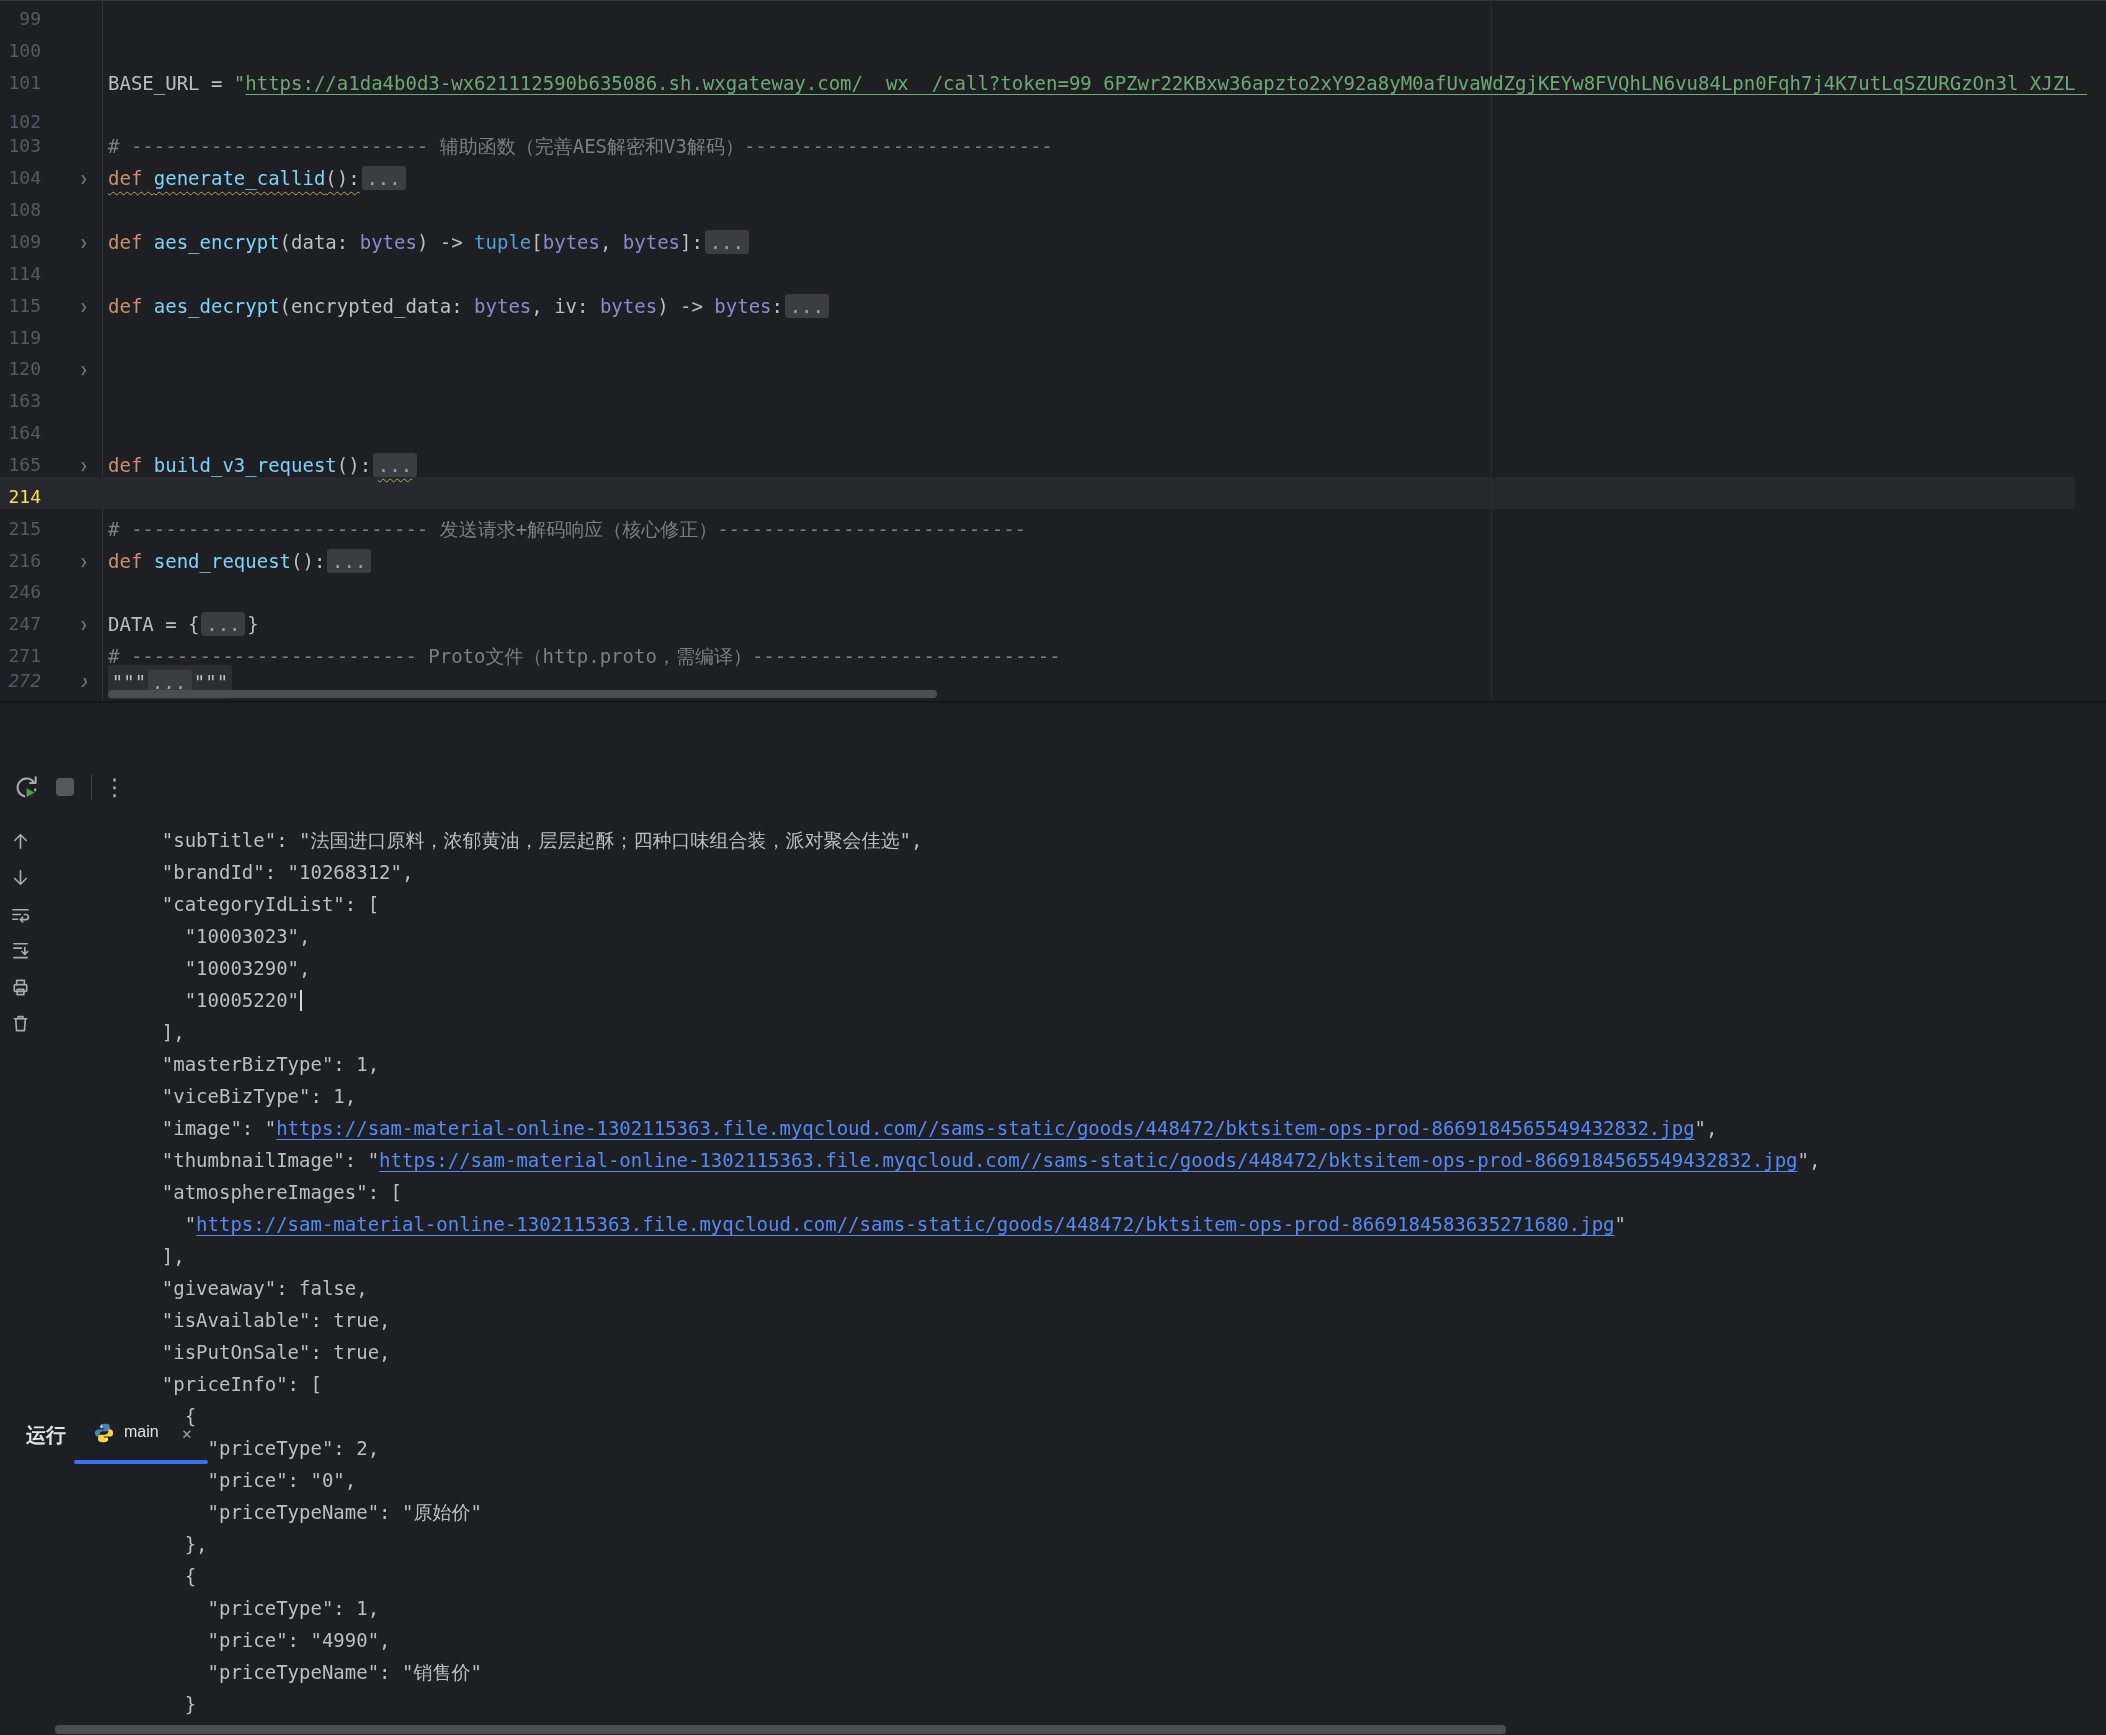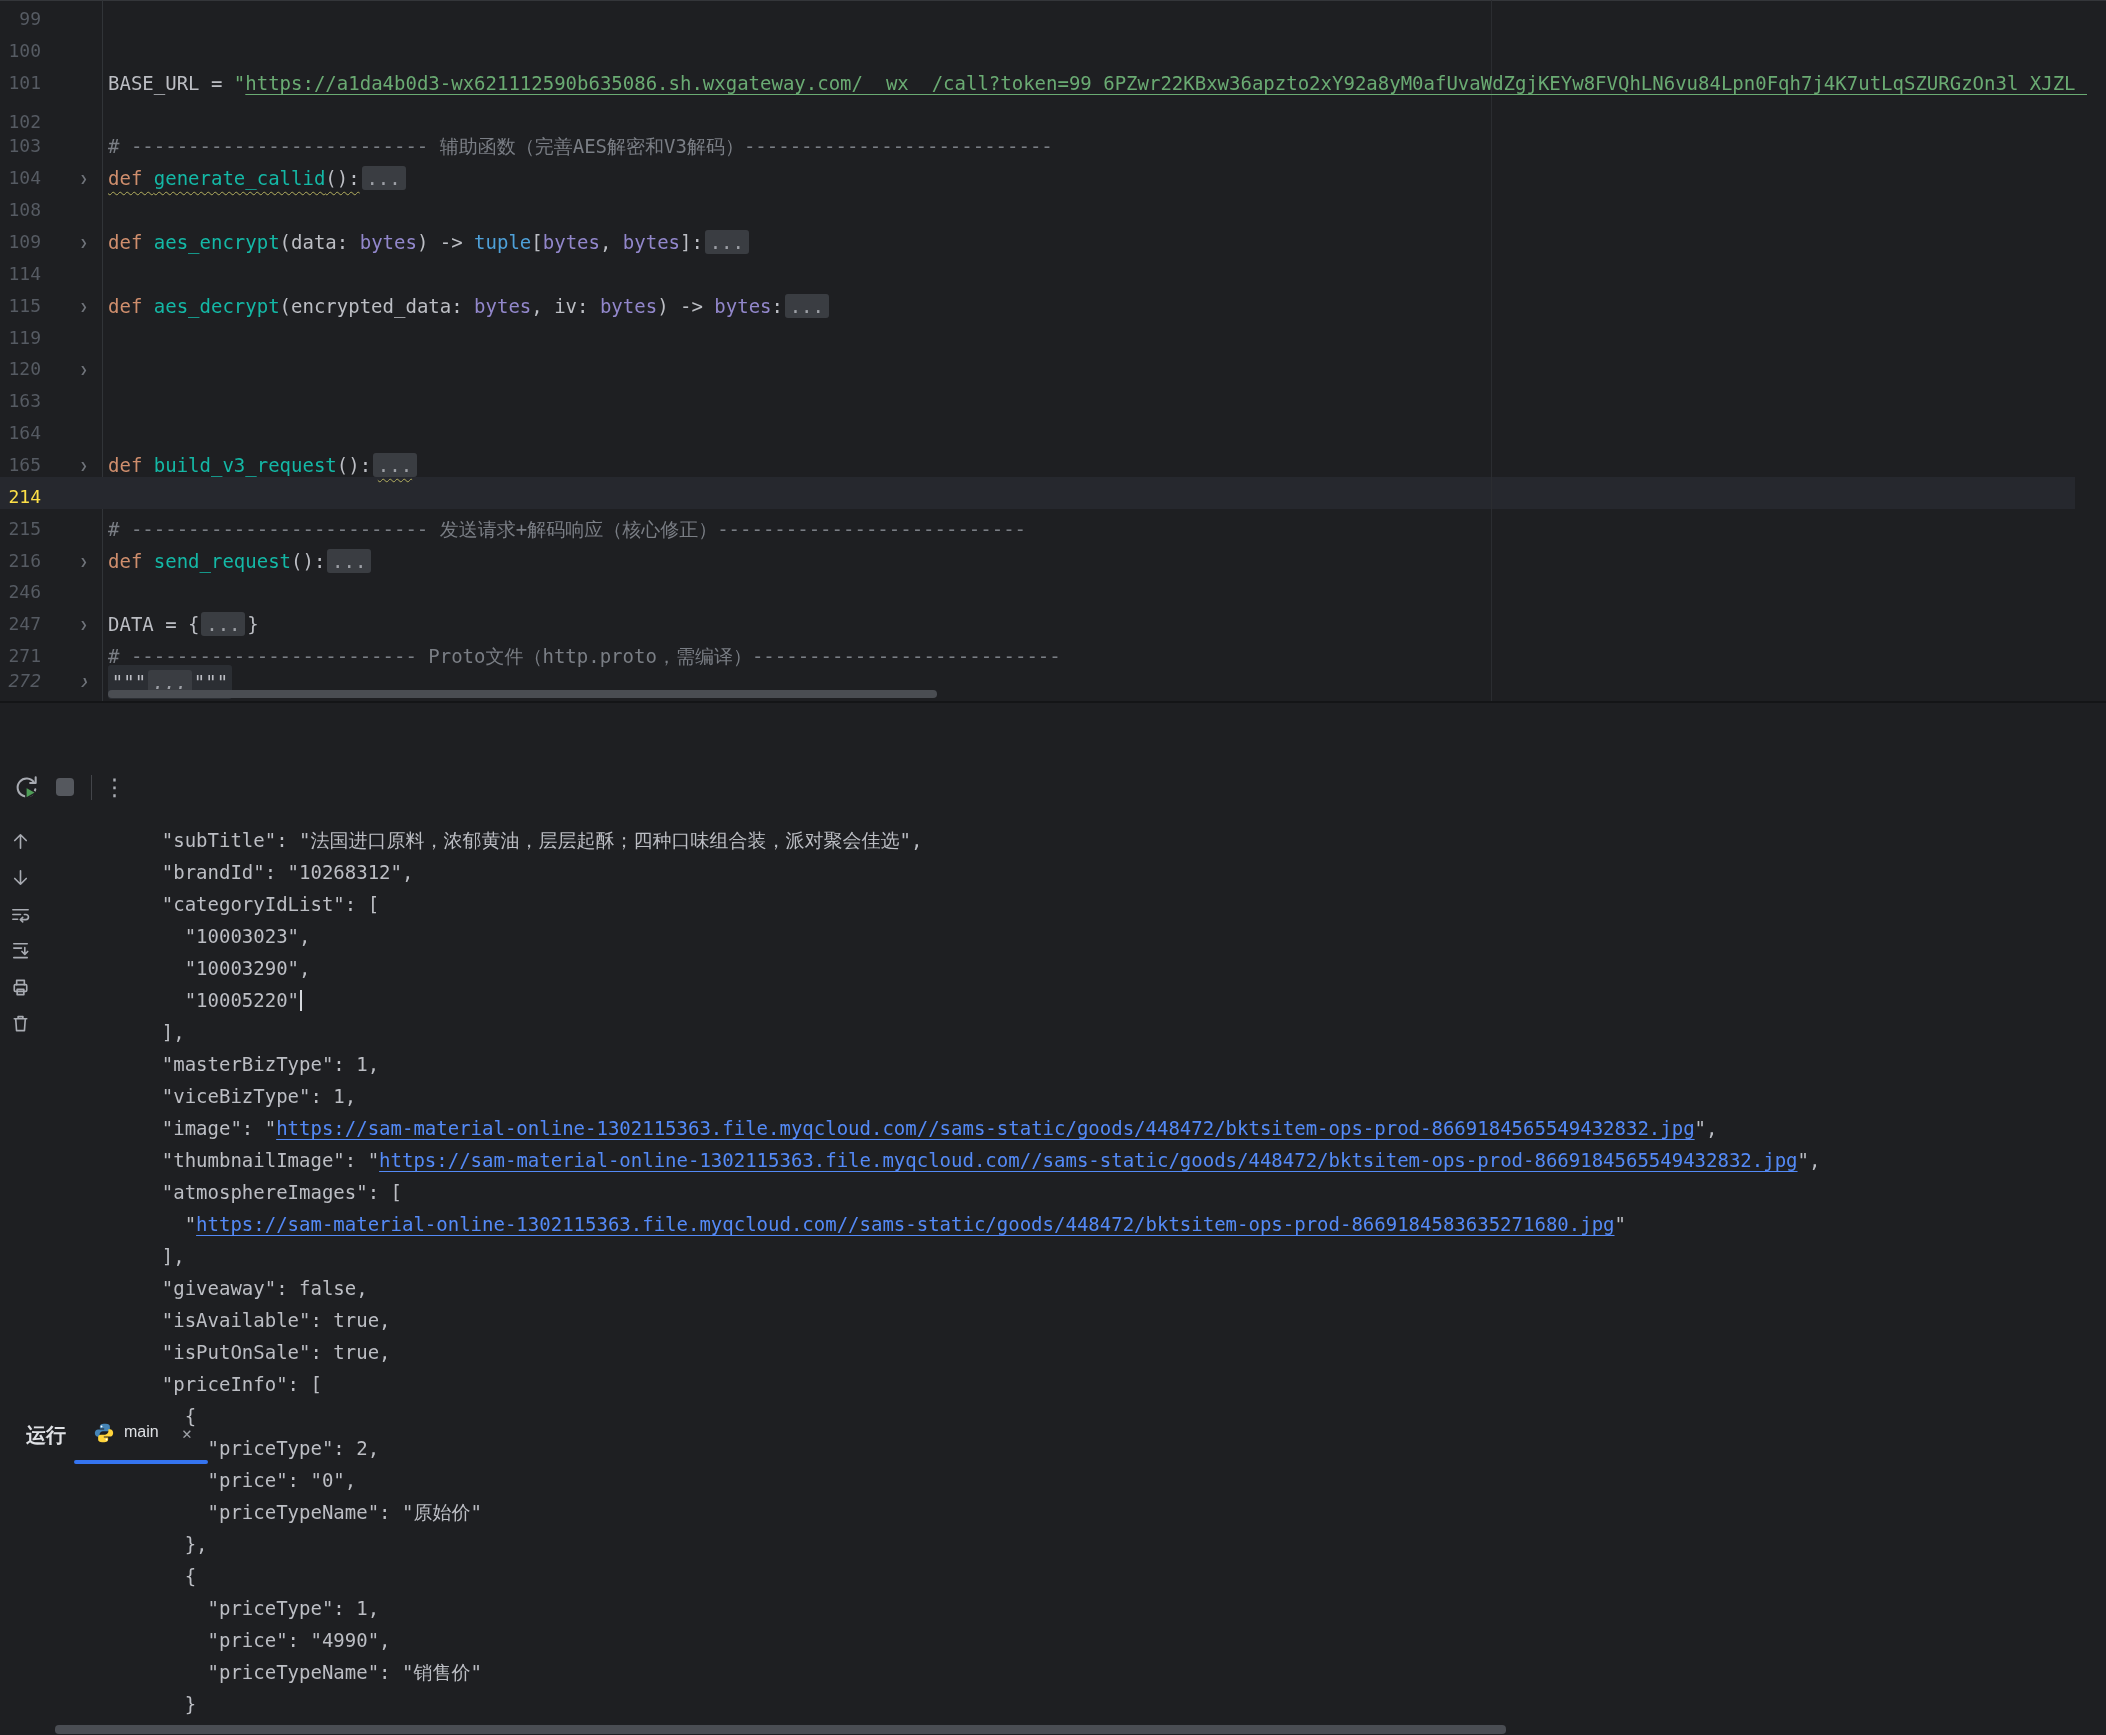--- a/index.html
+++ b/index.html
@@ -10,21 +10,21 @@
   
   #editor{position:absolute;left:0;top:0;width:2107px;height:701px;overflow:hidden;}
   #gutter-sep{position:absolute;left:102px;top:0;width:1px;height:701px;background:#313438;}
   #guide{position:absolute;left:1491px;top:0;width:1px;height:701px;background:#2B2D31;z-index:2;}
   #caretline{position:absolute;left:0;top:477px;width:2075px;height:32px;background:#26282E;z-index:1;}
   .erow{position:absolute;left:0;width:2107px;height:32px;line-height:32px;font-size:19px;z-index:3;white-space:pre;}
   .enum{position:absolute;left:0;top:0;width:41px;text-align:right;color:#565B63;font-size:18px;}
   .erow.active .enum{color:#fde047;}
   .earrow{position:absolute;left:80px;top:1px;color:#6F737A;font-size:12.5px;}
   .ecode{position:absolute;left:108px;top:0;}
-  .tp{color:#BCBEC4;} .tk{color:#CF8E6D;} .tf{color:#14b8a6;}
+  .tp{color:#BCBEC4;} .tk{color:#CF8E6D;} .tf{color:#7dd3fc;}
   .tt{color:#9287CB;} .tb{color:#4EA0D8;} .ts{color:#6AAB73;}
   .tc{color:#7A7E85;} .tq{color:#BCBEC4;}
   .tu{color:#6AAB73;text-decoration:underline;text-underline-offset:3.8px;}
   .td{background:#3A3D42;color:#9DA0A6;border-radius:2.9px;padding:1px 4.8px;margin:0 1.9px;}
   .wavy{text-decoration:underline wavy #B3AE5F;text-decoration-thickness:1px;text-underline-offset:5.8px;}
   .foldbg{background:#2B2E33;border-radius:2.9px;padding:1px 3.8px;}
   #e-hscroll{position:absolute;left:108px;top:690px;width:829px;height:7.7px;background:#4A4D52;border-radius:3.8px;z-index:4;}
 
   
   #splitter{position:absolute;left:0;top:701px;width:2107px;height:1.9px;background:#141517;}

